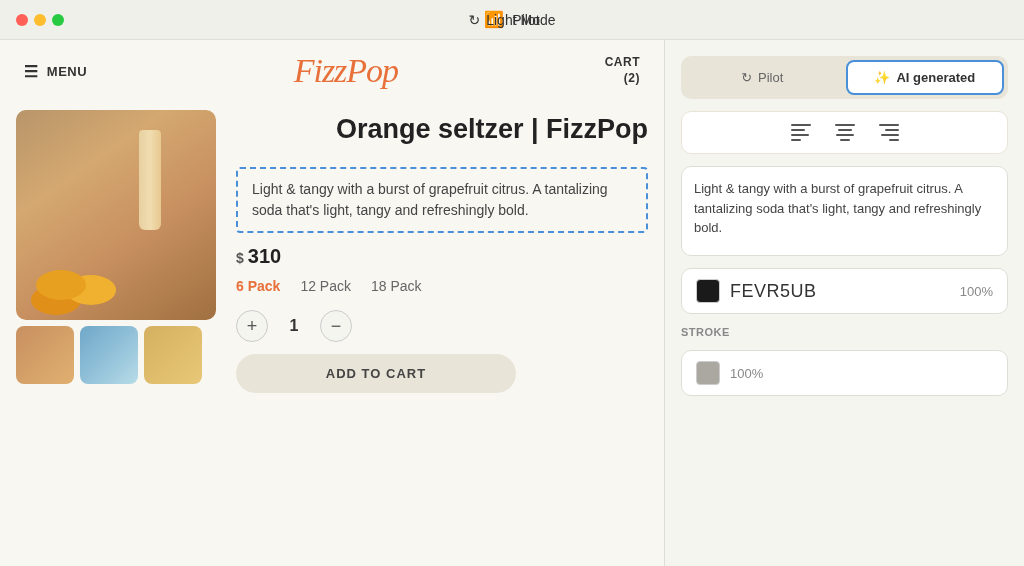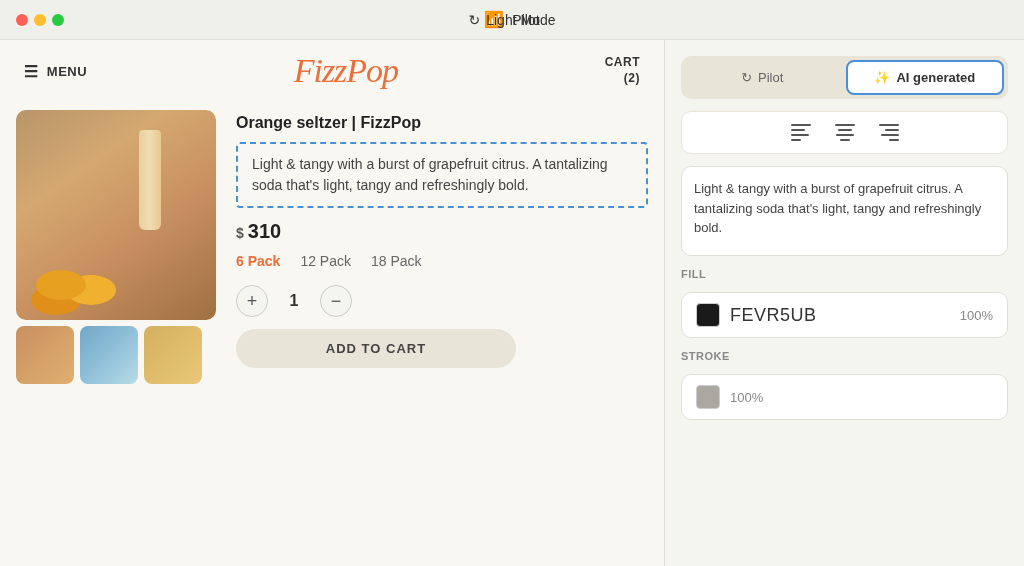--- a/index.html
+++ b/index.html
@@ -168,24 +168,25 @@
     .thumb-1 { background: linear-gradient(135deg, #c89060, #e0b070); }
     .thumb-2 { background: linear-gradient(135deg, #70a8c8, #90c0d8, #b8dce8); }
     .thumb-3 { background: linear-gradient(135deg, #d4b060, #e8c878); }
 
     
     .product-details {
       flex: 1;
       padding-top: 4px;
     }
     .product-title {
-      font-size: 16px;
+      font-size: 27px;
       font-weight: 800;
       color: #222;
-      margin-bottom: 10px;
+      margin-bottom: 22px;
+      text-align: right;
     }
 
     
     .body-text-highlight {
       border: 2px dashed #4a90d9;
       border-radius: 4px;
       padding: 10px 14px;
       margin-bottom: 12px;
       background: transparent;
     }
@@ -502,21 +503,20 @@
       <div class="align-icon right" style="display:flex;flex-direction:column;gap:3px;align-items:flex-end;">
         <div class="align-line" style="width:20px;"></div>
         <div class="align-line" style="width:14px;"></div>
         <div class="align-line" style="width:18px;"></div>
         <div class="align-line" style="width:10px;"></div>
       </div>
     </div>
 
     <textarea class="body-text-area" style="">Light &amp; tangy with a burst of grapefruit citrus. A tantalizing soda that's light, tangy and refreshingly bold.</textarea>
 
-    <div class="section-label">Fill</div>
     <div class="fill-row">
       <div class="color-swatch swatch-dark"></div>
       <span class="fill-label">FEVR5UB</span>
       <span class="opacity-label">100%</span>
     </div>
 
     <div class="section-label">Stroke</div>
     <div class="stroke-row">
       <div class="color-swatch swatch-gray"></div>
       <span class="opacity-label">100%</span>

